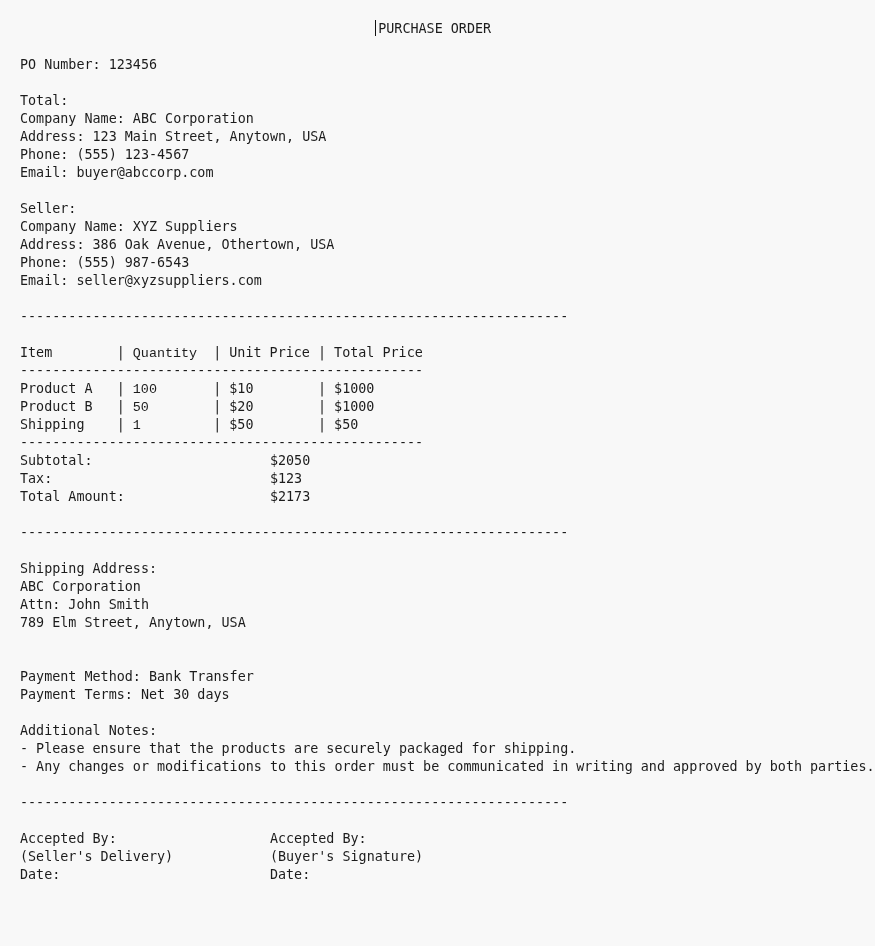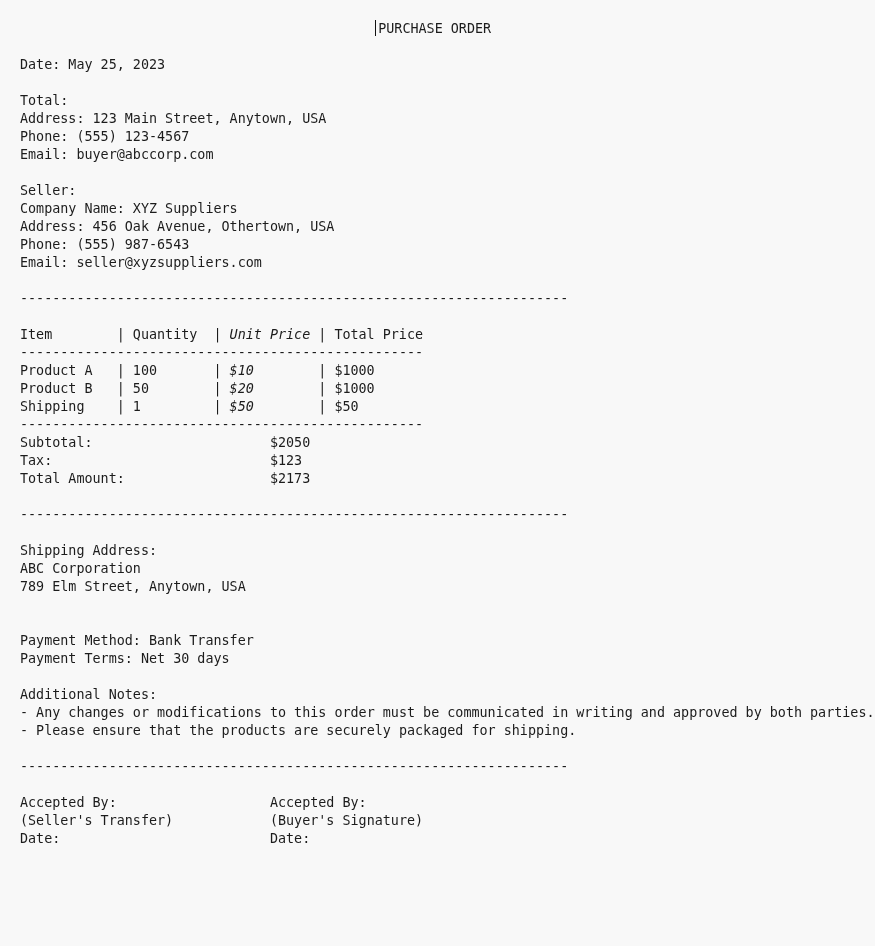--- a/index.html
+++ b/index.html
@@ -29,47 +29,48 @@
   .caret {
     display: inline-block;
     width: 1.5px;
     height: 16px;
     background: #111;
     vertical-align: middle;
     transform: translateY(-1px);
     margin-right: 2px;
   }
   .tc1 { display: inline-block; white-space: pre; width: 12ch; }
-  .tc2 { display: inline-block; white-space: pre; box-sizing: border-box; width: 11ch; padding-left: 1ch; }
-  .tc3 { display: inline-block; white-space: pre; box-sizing: border-box; width: 12ch; padding-left: 1ch; font-style: italic; }
+  .tc2 { display: inline-block; white-space: pre; box-sizing: border-box; width: 11ch; padding-left: 1ch; font-family: Liberation Mono, monospace; }
+  .tc3 { display: inline-block; white-space: pre; box-sizing: border-box; width: 12ch; padding-left: 1ch; }
   .tc4 { display: inline-block; white-space: pre; padding-left: 1ch; }
   .pipe { display: inline-block; white-space: pre; }
   .tlabel { display: inline-block; white-space: pre; width: 31ch; }
   .sigcol { display: inline-block; white-space: pre; width: 31ch; }
 </style>
 </head>
 <body style="background: rgb(248, 248, 248);">
 
 <div class="doc" style="color: rgb(28, 28, 28);">
 
   <div class="line title-line"><span class="caret"></span><span>PURCHASE ORDER</span></div>
   <div class="line"></div>
 
-  <div class="line">Date: May 25, 2023</div>
+  <div class="line">PO Number: 123456</div>
   <div class="line"></div>
 
   <div class="line">Total:</div>
+  <div class="line">Company Name: ABC Corporation</div>
   <div class="line">Address: 123 Main Street, Anytown, USA</div>
   <div class="line">Phone: (555) 123-4567</div>
   <div class="line">Email: buyer@abccorp.com</div>
   <div class="line"></div>
 
   <div class="line">Seller:</div>
   <div class="line">Company Name: XYZ Suppliers</div>
-  <div class="line">Address: 456 Oak Avenue, Othertown, USA</div>
+  <div class="line">Address: 386 Oak Avenue, Othertown, USA</div>
   <div class="line">Phone: (555) 987-6543</div>
   <div class="line">Email: seller@xyzsuppliers.com</div>
   <div class="line"></div>
 
   <div class="line">--------------------------------------------------------------------</div>
   <div class="line"></div>
 
   <div class="line"><span class="tc1">Item</span><span class="pipe">|</span><span class="tc2">Quantity</span><span class="pipe">|</span><span class="tc3">Unit Price</span><span class="pipe">|</span><span class="tc4">Total Price</span></div>
   <div class="line">--------------------------------------------------</div>
 
@@ -81,34 +82,35 @@
   <div class="line"><span class="tlabel">Subtotal:</span><span>$2050</span></div>
   <div class="line"><span class="tlabel">Tax:</span><span>$123</span></div>
   <div class="line"><span class="tlabel">Total Amount:</span><span>$2173</span></div>
   <div class="line"></div>
 
   <div class="line">--------------------------------------------------------------------</div>
   <div class="line"></div>
 
   <div class="line">Shipping Address:</div>
   <div class="line">ABC Corporation</div>
+  <div class="line">Attn: John Smith</div>
   <div class="line">789 Elm Street, Anytown, USA</div>
   <div class="line"></div>
 
   <div class="line"></div>
 
   <div class="line">Payment Method: Bank Transfer</div>
   <div class="line">Payment Terms: Net 30 days</div>
   <div class="line"></div>
 
   <div class="line">Additional Notes:</div>
+  <div class="line">- Please ensure that the products are securely packaged for shipping.</div>
   <div class="line">- Any changes or modifications to this order must be communicated in writing and approved by both parties.</div>
-  <div class="line">- Please ensure that the products are securely packaged for shipping.</div>
   <div class="line"></div>
 
   <div class="line">--------------------------------------------------------------------</div>
   <div class="line"></div>
 
   <div class="line"><span class="sigcol">Accepted By:</span><span>Accepted By:</span></div>
-  <div class="line"><span class="sigcol">(Seller's Transfer)</span><span>(Buyer's Signature)</span></div>
+  <div class="line"><span class="sigcol">(Seller's Delivery)</span><span>(Buyer's Signature)</span></div>
   <div class="line"><span class="sigcol">Date:</span><span>Date:</span></div>
 
 </div>
 
 </body></html>

